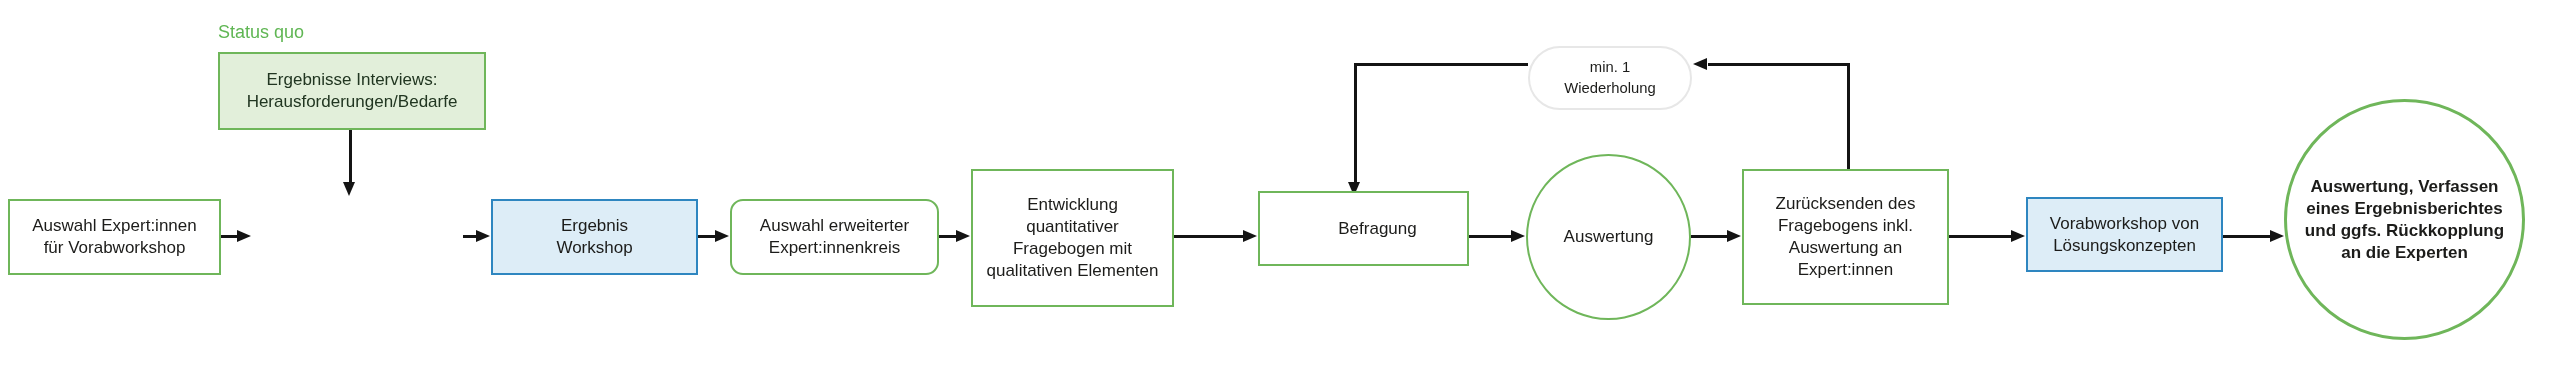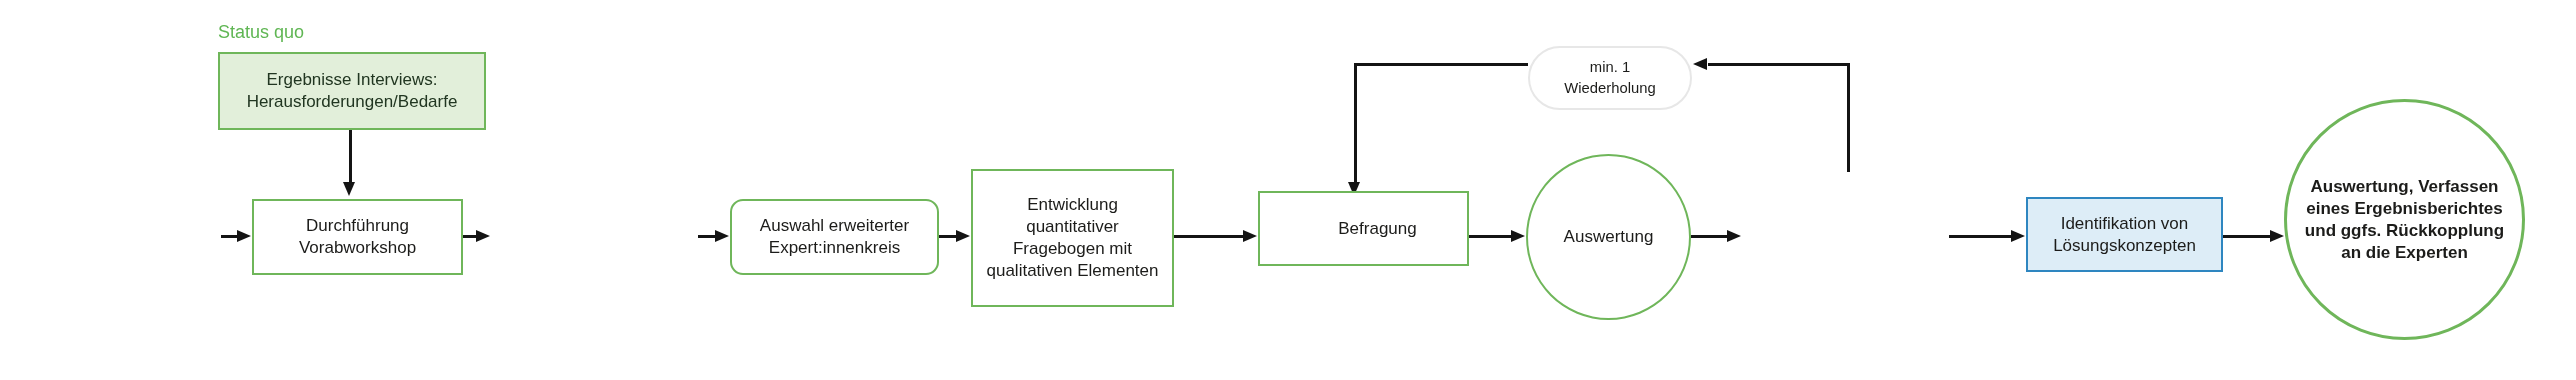--- a/index.html
+++ b/index.html
@@ -57,30 +57,32 @@
 
 <div class="canvas">
 
   <div class="title" style="left:218px;top:21.5px;width:268px;">Status quo</div>
 
   <div class="node green-filled" style="left:218px;top:52px;width:268px;height:78px;">Ergebnisse Interviews:
 Herausforderungen/Bedarfe</div>
   <div class="vline" style="left:349px;top:130px;height:53px;"></div>
   <div class="ah ah-d" style="left:343px;top:182px;"></div>
 
+  <div class="node" style="left:8px;top:199px;width:213px;height:76px;">Auswahl Expert:innen
+für Vorabworkshop</div>
 
   <div class="hline" style="left:221px;top:235px;width:17px;"></div>
   <div class="ah ah-r" style="left:237px;top:230px;"></div>
 
-  <div class="node" style="left:252px;top:199px;width:211px;height:76px;">Durchführung
-Vorabworkshop</div>
 
   <div class="hline" style="left:463px;top:235px;width:14.8px;"></div>
   <div class="ah ah-r" style="left:476px;top:230px;"></div>
 
+  <div class="node blue" style="left:491px;top:199px;width:207px;height:76px;">Ergebnis
+Workshop</div>
 
   <div class="hline" style="left:698px;top:235px;width:19px;"></div>
   <div class="ah ah-r" style="left:715px;top:230px;"></div>
 
   <div class="node" style="left:730px;top:199px;width:209px;height:76px;border-radius:13px;">Auswahl erweiterter
 Expert:innenkreis</div>
 
   <div class="hline" style="left:939px;top:235px;width:18px;"></div>
   <div class="ah ah-r" style="left:956px;top:230px;"></div>
 
@@ -95,25 +97,29 @@
   <div class="node" style="left:1258px;top:191px;width:211px;height:75px;padding-left:28px;">Befragung</div>
 
   <div class="hline" style="left:1469px;top:235px;width:44px;"></div>
   <div class="ah ah-r" style="left:1511px;top:230px;"></div>
 
   <div class="node ellipse" style="left:1526px;top:154px;width:165px;height:166px;">Auswertung</div>
 
   <div class="hline" style="left:1691px;top:235px;width:38px;"></div>
   <div class="ah ah-r" style="left:1727px;top:230px;"></div>
 
+  <div class="node" style="left:1742px;top:169px;width:207px;height:136px;">Zurücksenden des
+Fragebogens inkl.
+Auswertung an
+Expert:innen</div>
 
   <div class="hline" style="left:1949px;top:235px;width:64px;"></div>
   <div class="ah ah-r" style="left:2011px;top:230px;"></div>
 
-  <div class="node blue" style="left:2026px;top:197px;width:197px;height:75px;">Identifikation von
+  <div class="node blue" style="left:2026px;top:197px;width:197px;height:75px;">Vorabworkshop von
 Lösungskonzepten</div>
 
   <div class="hline" style="left:2222px;top:235px;width:49px;"></div>
   <div class="ah ah-r" style="left:2270px;top:230px;"></div>
 
   <div class="node circle" style="left:2284px;top:99px;width:241px;height:241px;">Auswertung, Verfassen
 eines Ergebnisberichtes
 und ggfs. Rückkopplung
 an die Experten</div>
 

